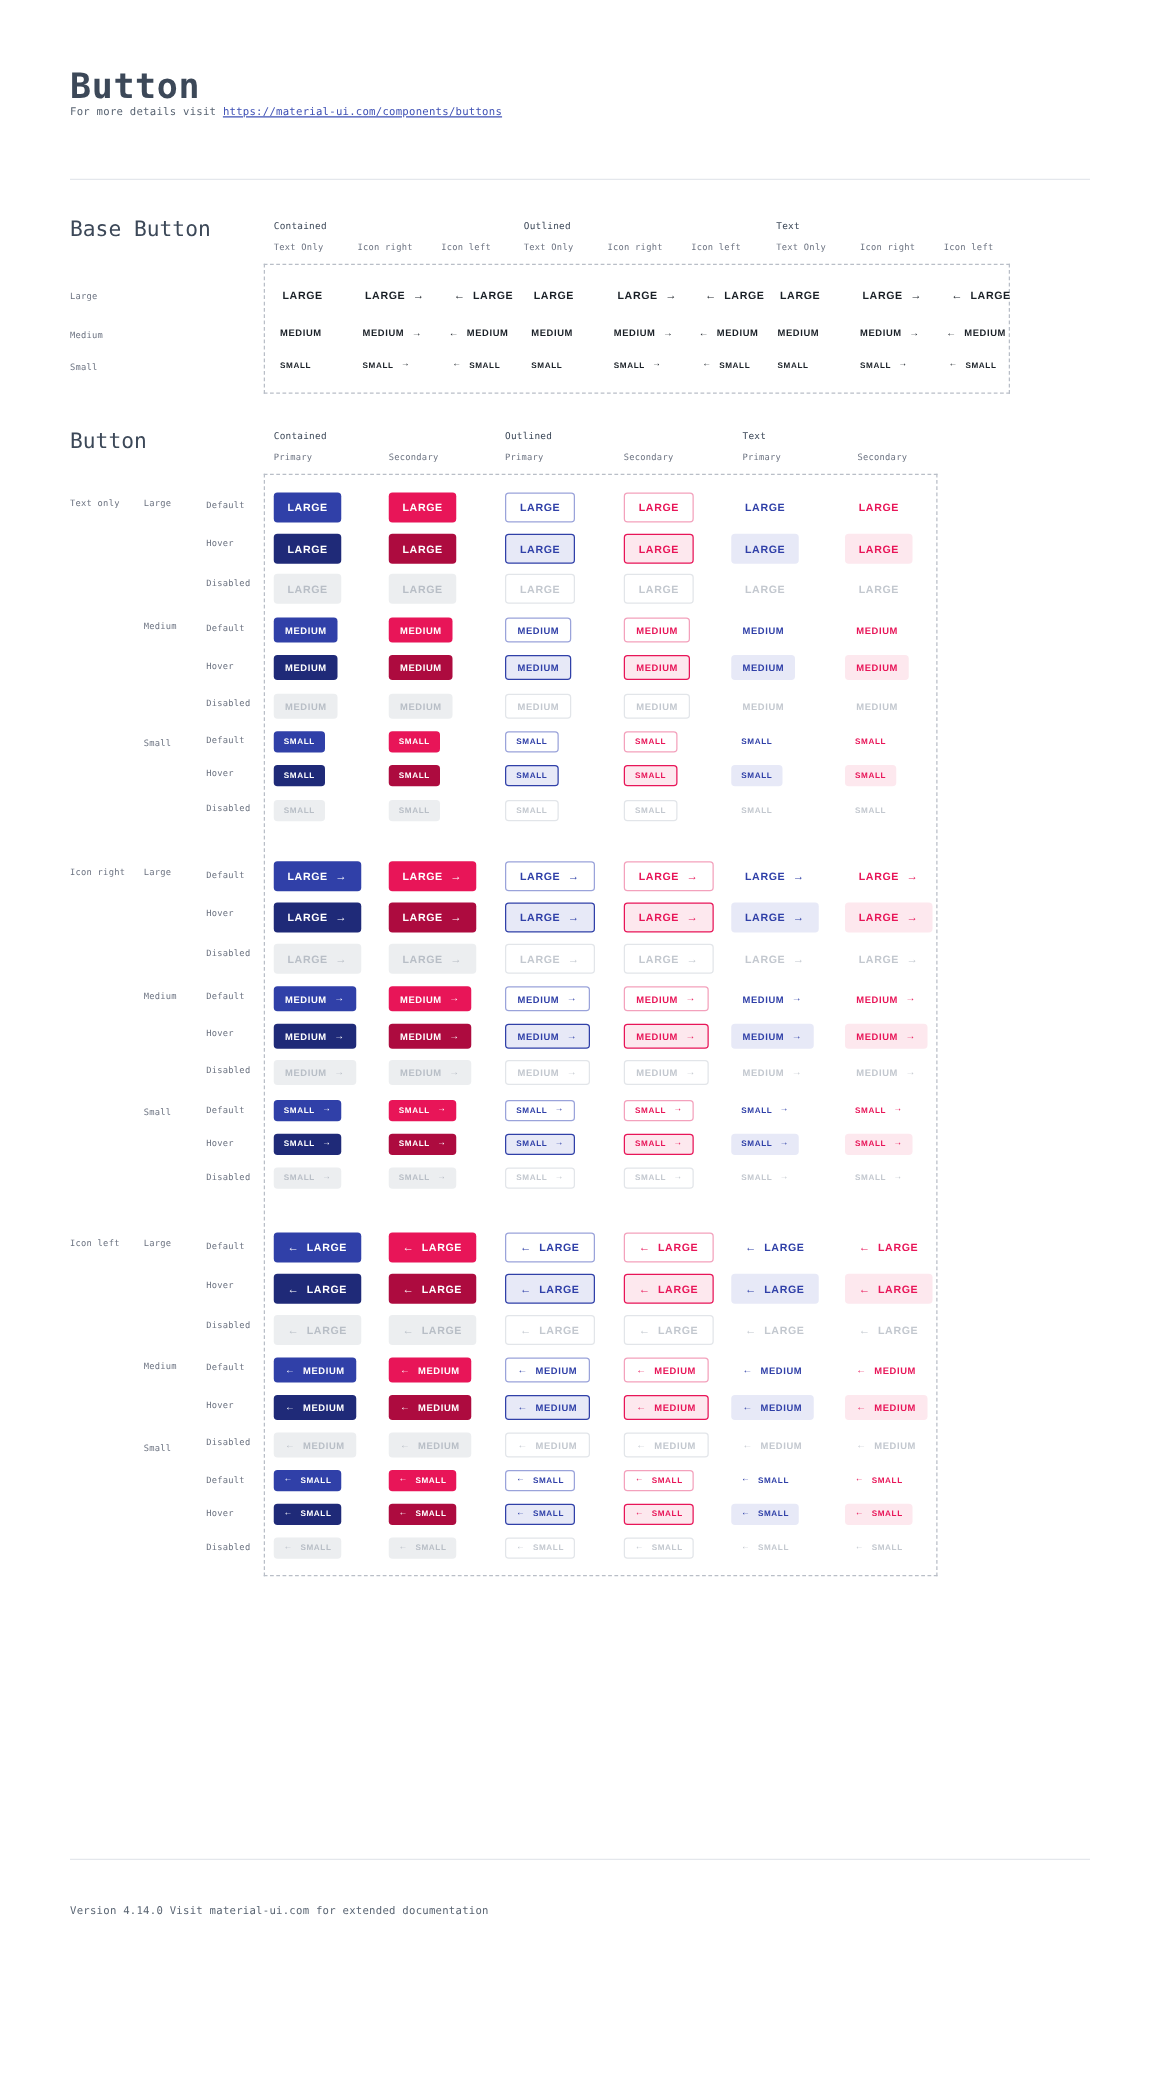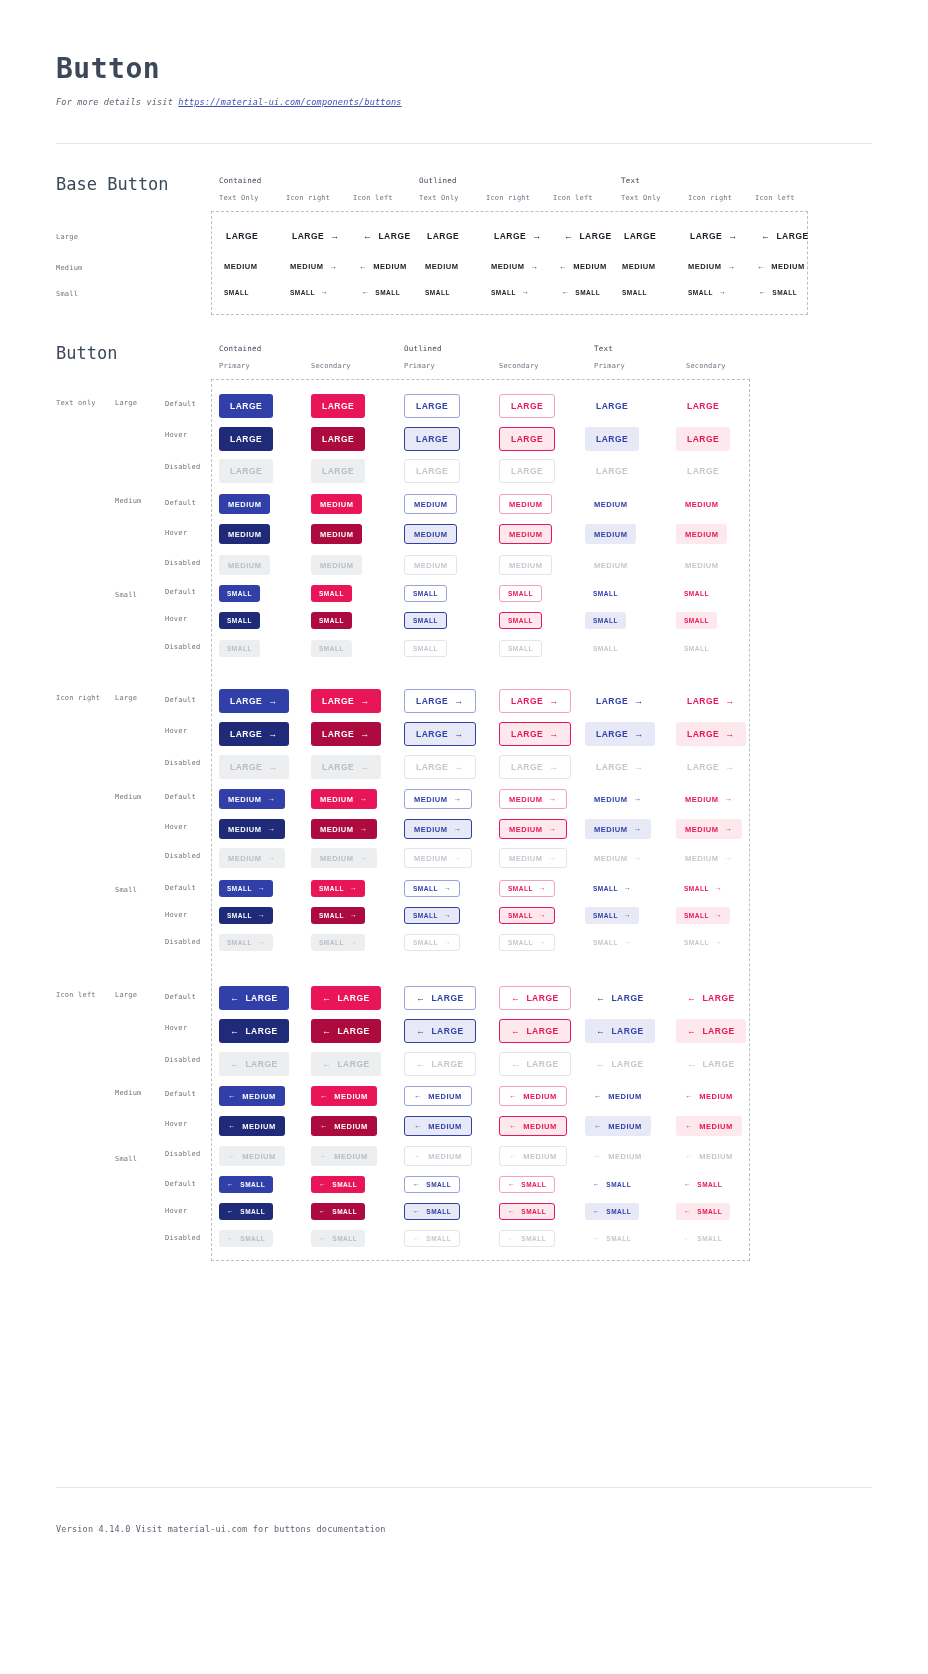--- a/index.html
+++ b/index.html
@@ -33,23 +33,21 @@
     font-size: 28px;
     font-weight: bold;
     letter-spacing: 0.5px;
     color: #3c4858;
     margin: 0;
   }
   .subtitle {
     font-family: "DejaVu Sans Mono", monospace;
     font-size: 8.5px;
     color: #5a6573;
-    margin-top: 12px;
     letter-spacing: 0.2px;
-    font-style: italic;
   }
   .subtitle a {
     color: #3f51b5;
     text-decoration: underline;
   }
   .rule {
     position: absolute;
     left: 56px;
     width: 816px;
     height: 1px;
@@ -959,15 +957,15 @@
   <div class="btn sz-small v-tp-disabled" style="left:585px; top:1230px;">
       <span class="arrow">←</span>
       <span>SMALL</span>
     </div>
   <div class="btn sz-small v-ts-disabled" style="left:676px; top:1230px;">
       <span class="arrow">←</span>
       <span>SMALL</span>
     </div>
 
   <div class="rule" id="rule-bottom"></div>
-  <div class="footer">Version 4.14.0 Visit material-ui.com for buttons documentation</div>
+  <div class="footer">Version 4.14.0 Visit material-ui.com for extended documentation</div>
 
 </div>
 
 </body></html>

